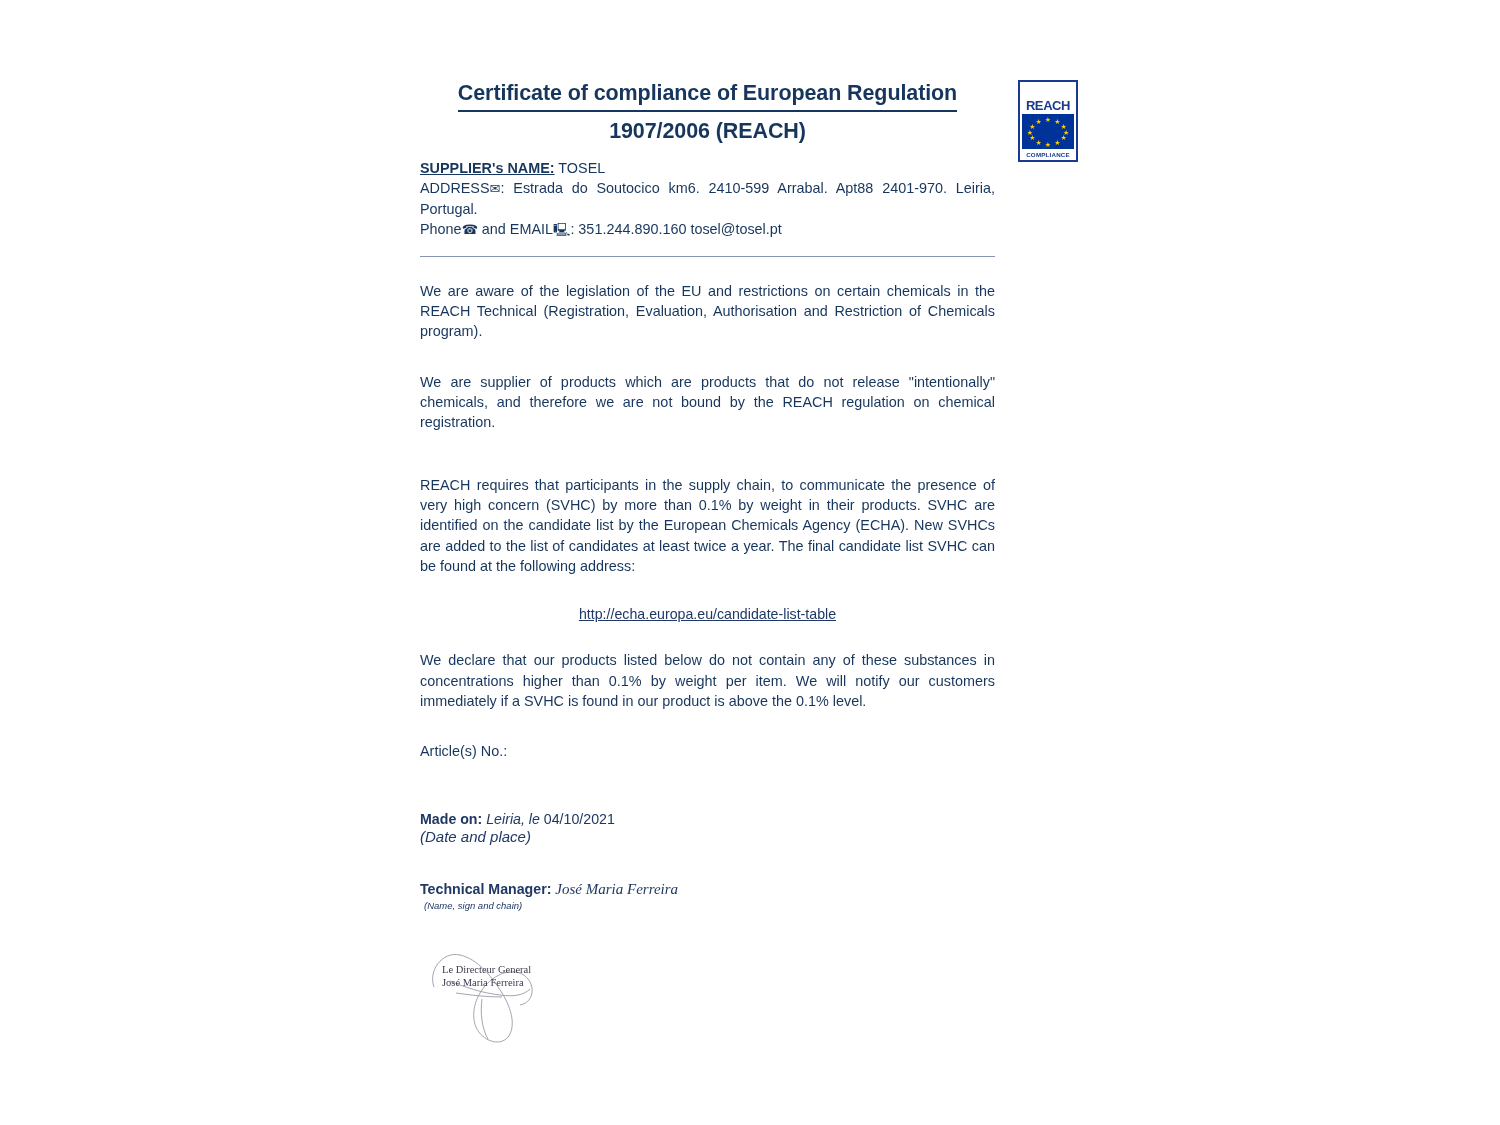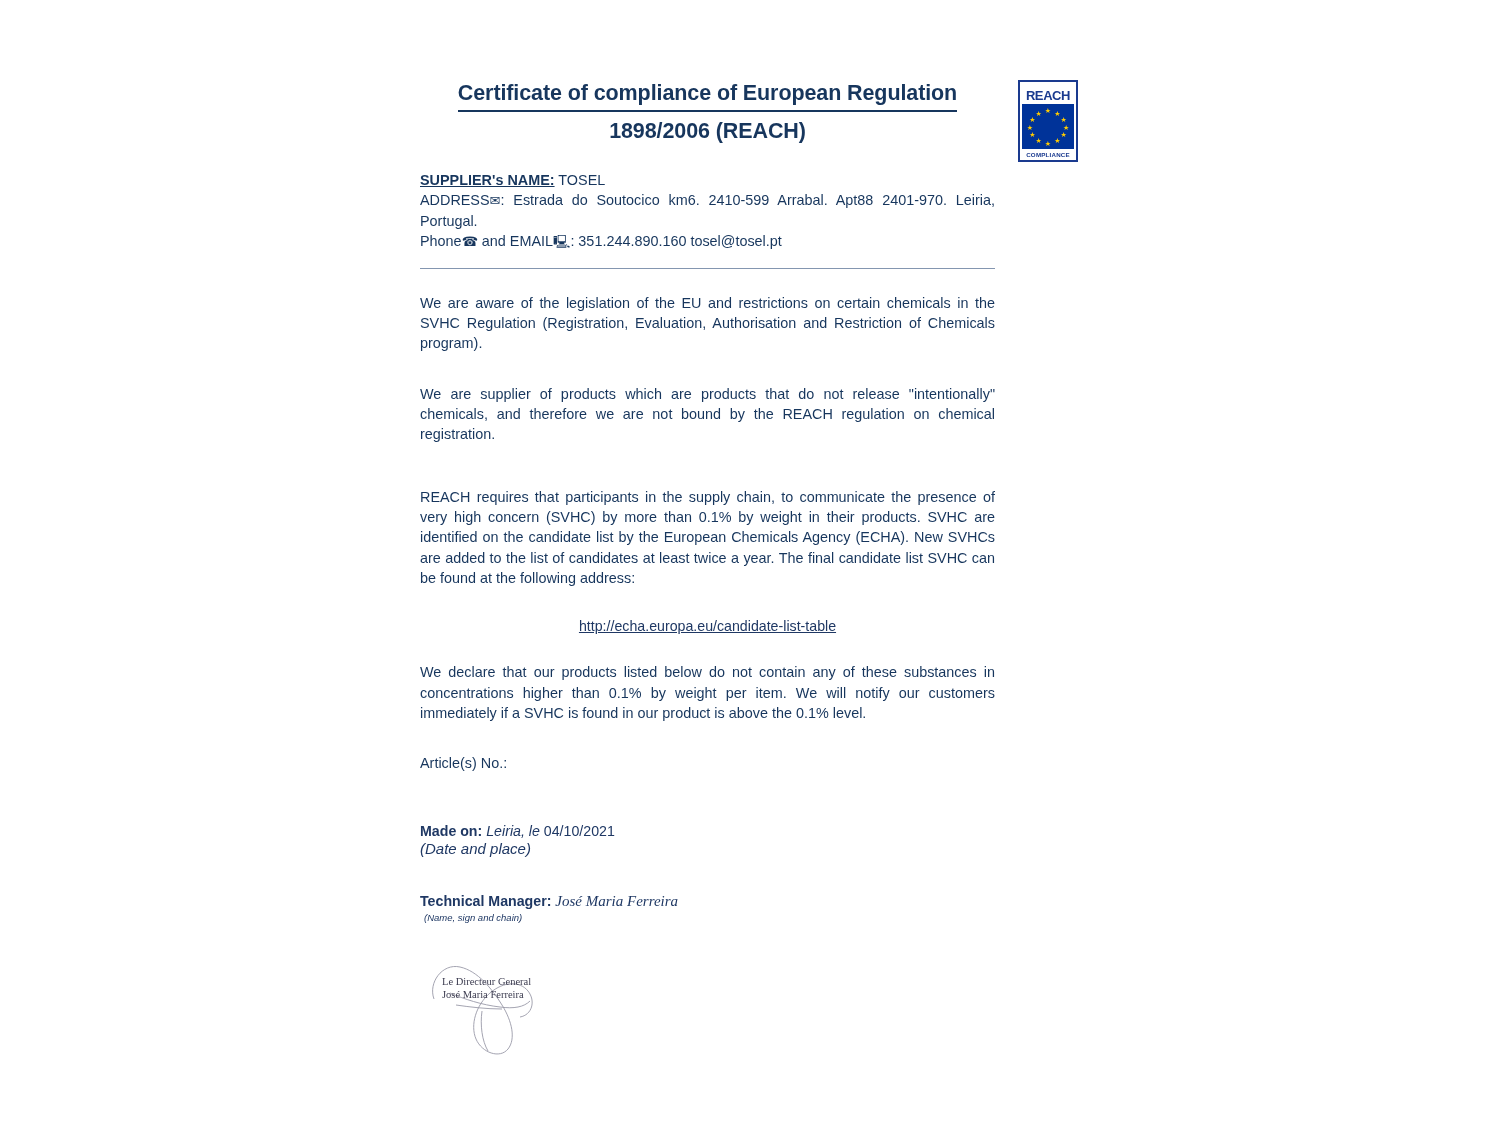--- a/index.html
+++ b/index.html
@@ -65,21 +65,21 @@
     flex-direction: column;
     align-items: stretch;
   }
   .reach-logo .reach-word {
     font-size: 13px;
     font-weight: bold;
     color: #1a3a8f;
     text-align: center;
     line-height: 14px;
     letter-spacing: -0.4px;
-    padding-top: 7px;
+    padding-top: 17px;
   }
   .reach-logo .flag {
     flex: 1;
     margin: 1px 2px 1px 2px;
     background: #003399;
     position: relative;
   }
   .reach-logo .flag .star {
     position: absolute;
     color: #ffcc00;
@@ -92,21 +92,21 @@
     font-weight: bold;
     color: #1a3a8f;
     text-align: center;
     letter-spacing: 0.2px;
     line-height: 9px;
     padding-bottom: 1px;
   }
 
   
   .supplier {
-    margin-top: 24px;
+    margin-top: 12px;
     font-size: 14.4px;
     line-height: 1.42;
     color: #17365d;
   }
   .supplier .lbl {
     font-weight: bold;
     text-decoration: underline;
   }
   .addr-line {
     text-align: justify;
@@ -223,41 +223,41 @@
       <span class="star" style="left:32%;top:19%">★</span>
     </div>
     <div class="compliance">COMPLIANCE</div>
   </div>
 
   <div class="doc">
 
     <div class="title-row">
       <div class="title">
         <span class="line1">Certificate of compliance of European Regulation</span>
-        <span class="line2">1898/2006 (REACH)</span>
+        <span class="line2">1907/2006 (REACH)</span>
       </div>
     </div>
 
     <div class="supplier">
       <div>
         <span class="lbl">SUPPLIER's NAME:</span>
         <span>TOSEL</span>
       </div>
       <div class="addr-line">
         <span>ADDRESS</span><span class="glyph">✉</span><span>: Estrada do Soutocico km6. 2410-599 Arrabal. Apt88 2401-970. Leiria, Portugal.</span>
       </div>
       <div>
         <span>Phone</span><span class="glyph">☎</span><span> and EMAIL</span><span class="glyph">🖳</span><span>: 351.244.890.160 tosel@tosel.pt</span>
       </div>
     </div>
 
     <hr class="rule">
 
     <div class="gap-a"></div>
-    <p class="body">We are aware of the legislation of the EU and restrictions on certain chemicals in the SVHC Regulation (Registration, Evaluation, Authorisation and Restriction of Chemicals program).</p>
+    <p class="body">We are aware of the legislation of the EU and restrictions on certain chemicals in the REACH Technical (Registration, Evaluation, Authorisation and Restriction of Chemicals program).</p>
 
     <div class="gap-b"></div>
     <p class="body">We are supplier of products which are products that do not release "intentionally" chemicals, and therefore we are not bound by the REACH regulation on chemical registration.</p>
 
     <div class="gap-c"></div>
     <p class="body">REACH requires that participants in the supply chain, to communicate the presence of very high concern (SVHC) by more than 0.1% by weight in their products. SVHC are identified on the candidate list by the European Chemicals Agency (ECHA). New SVHCs are added to the list of candidates at least twice a year. The final candidate list SVHC can be found at the following address:</p>
 
     <div class="gap-d"></div>
     <p class="link-row">
       <a href="#">http://echa.europa.eu/candidate-list-table</a>

